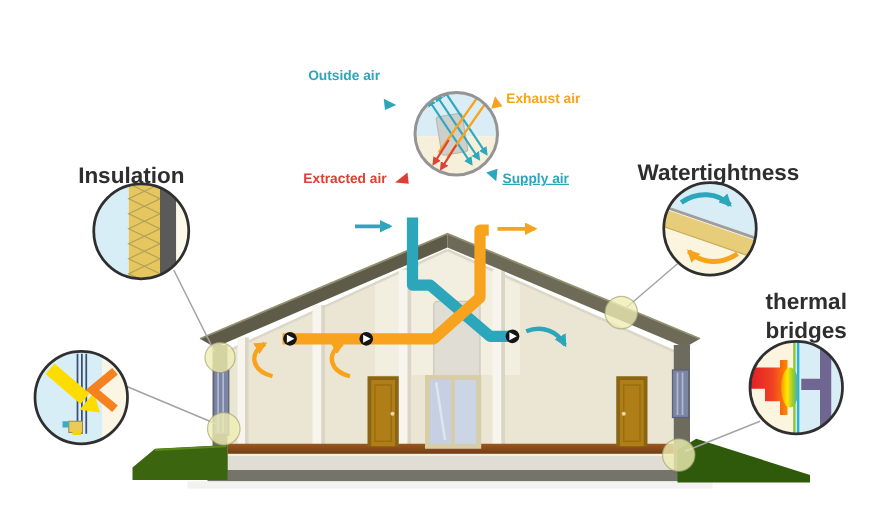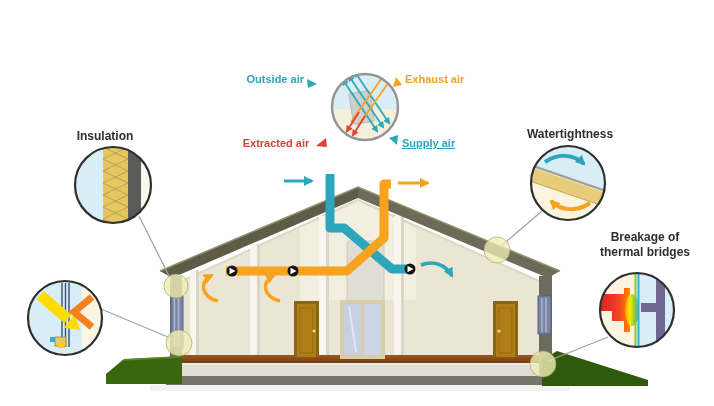--- a/index.html
+++ b/index.html
@@ -1,20 +1,20 @@
 <!DOCTYPE html>
 <html><head>
 <meta charset="utf-8">
 <style>
   html,body{margin:0;padding:0;background:#fff;}
   #stage{position:relative;width:714px;height:406px;background:#ffffff;overflow:hidden;
          font-family:"Liberation Sans","DejaVu Sans",sans-serif;}
   svg{position:absolute;left:0;top:0;}
   .lbl{position:absolute;line-height:1.25;color:#3a3a3a;font-weight:700;}
-  .section{font-size:12px;text-align:center;color:#2e2e2e;}
+  .section{font-size:18px;text-align:center;color:#2e2e2e;}
   .title{font-size:14.5px;text-align:center;color:#383838;}
   .air{font-size:11px;line-height:1;}
   .teal{color:#2ba6ba;}
   .orange{color:#f7a31d;}
   .red{color:#dd4034;}
   .tb-line{display:block;}
 </style>
 </head>
 <body>
 
@@ -277,25 +277,24 @@
   </g>
 </svg>
 
 
   <div class="lbl section" style="left:45px;top:129px;width:120px;">Insulation</div>
 
 
   <div class="lbl section" style="left:510px;top:127px;width:120px;">Watertightness</div>
 
   <div class="lbl section" style="left:584px;top:230px;width:122px;">
-    <span class="tb-line">Breakage of</span>
     <span class="tb-line">thermal bridges</span>
   </div>
 
-  <div class="lbl air teal" style="left:236px;top:74px;width:68px;text-align:right;">Outside air</div>
+  <div class="lbl air teal" style="left:236px;top:56px;width:68px;text-align:right;">Outside air</div>
 
   <div class="lbl air orange" style="left:405px;top:74px;width:80px;">Exhaust air</div>
 
   <div class="lbl air red" style="left:236px;top:138px;width:80px;text-align:center;">Extracted air</div>
 
   <div class="lbl air teal" style="left:402px;top:138px;width:80px;text-decoration:underline;">Supply air</div>
 
 </div>
 
 </body></html>

